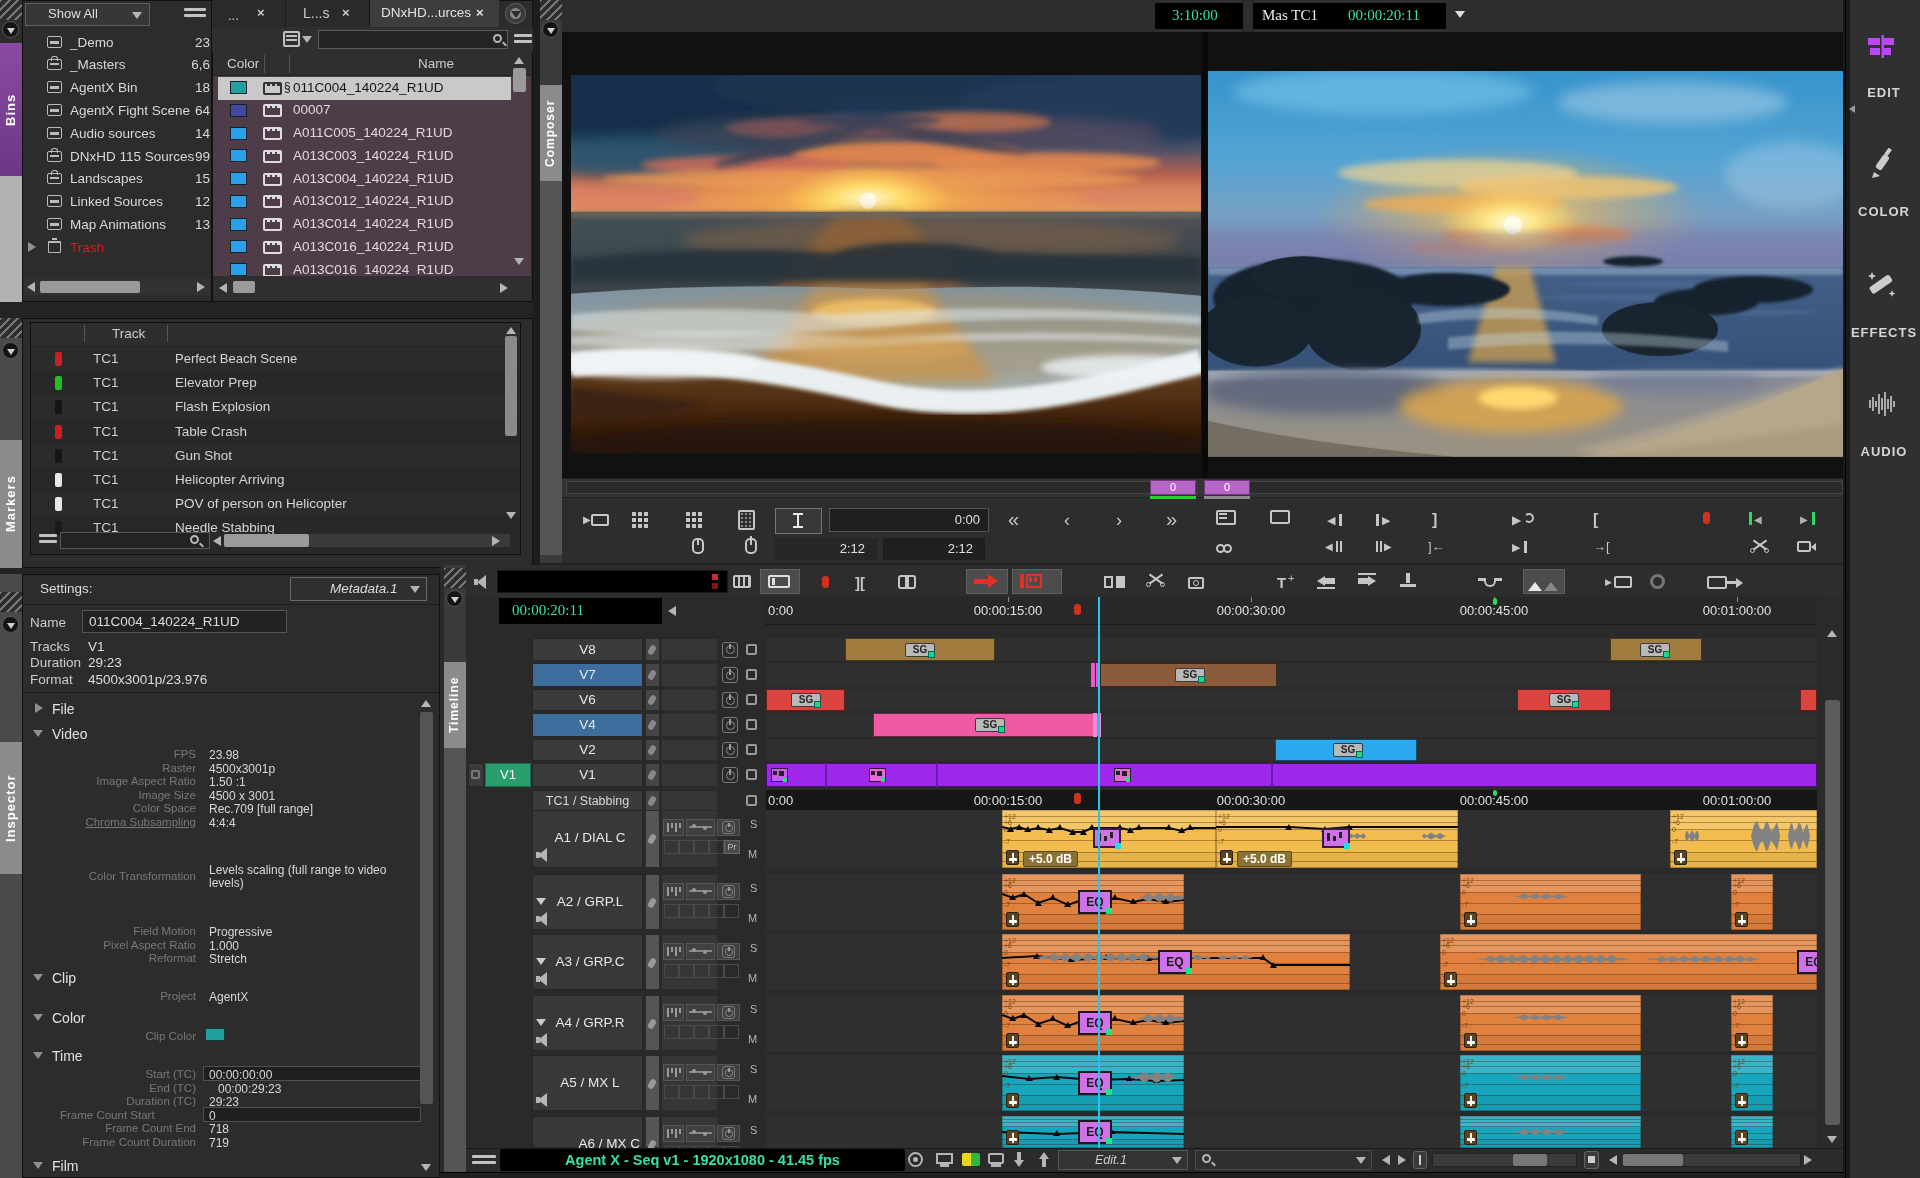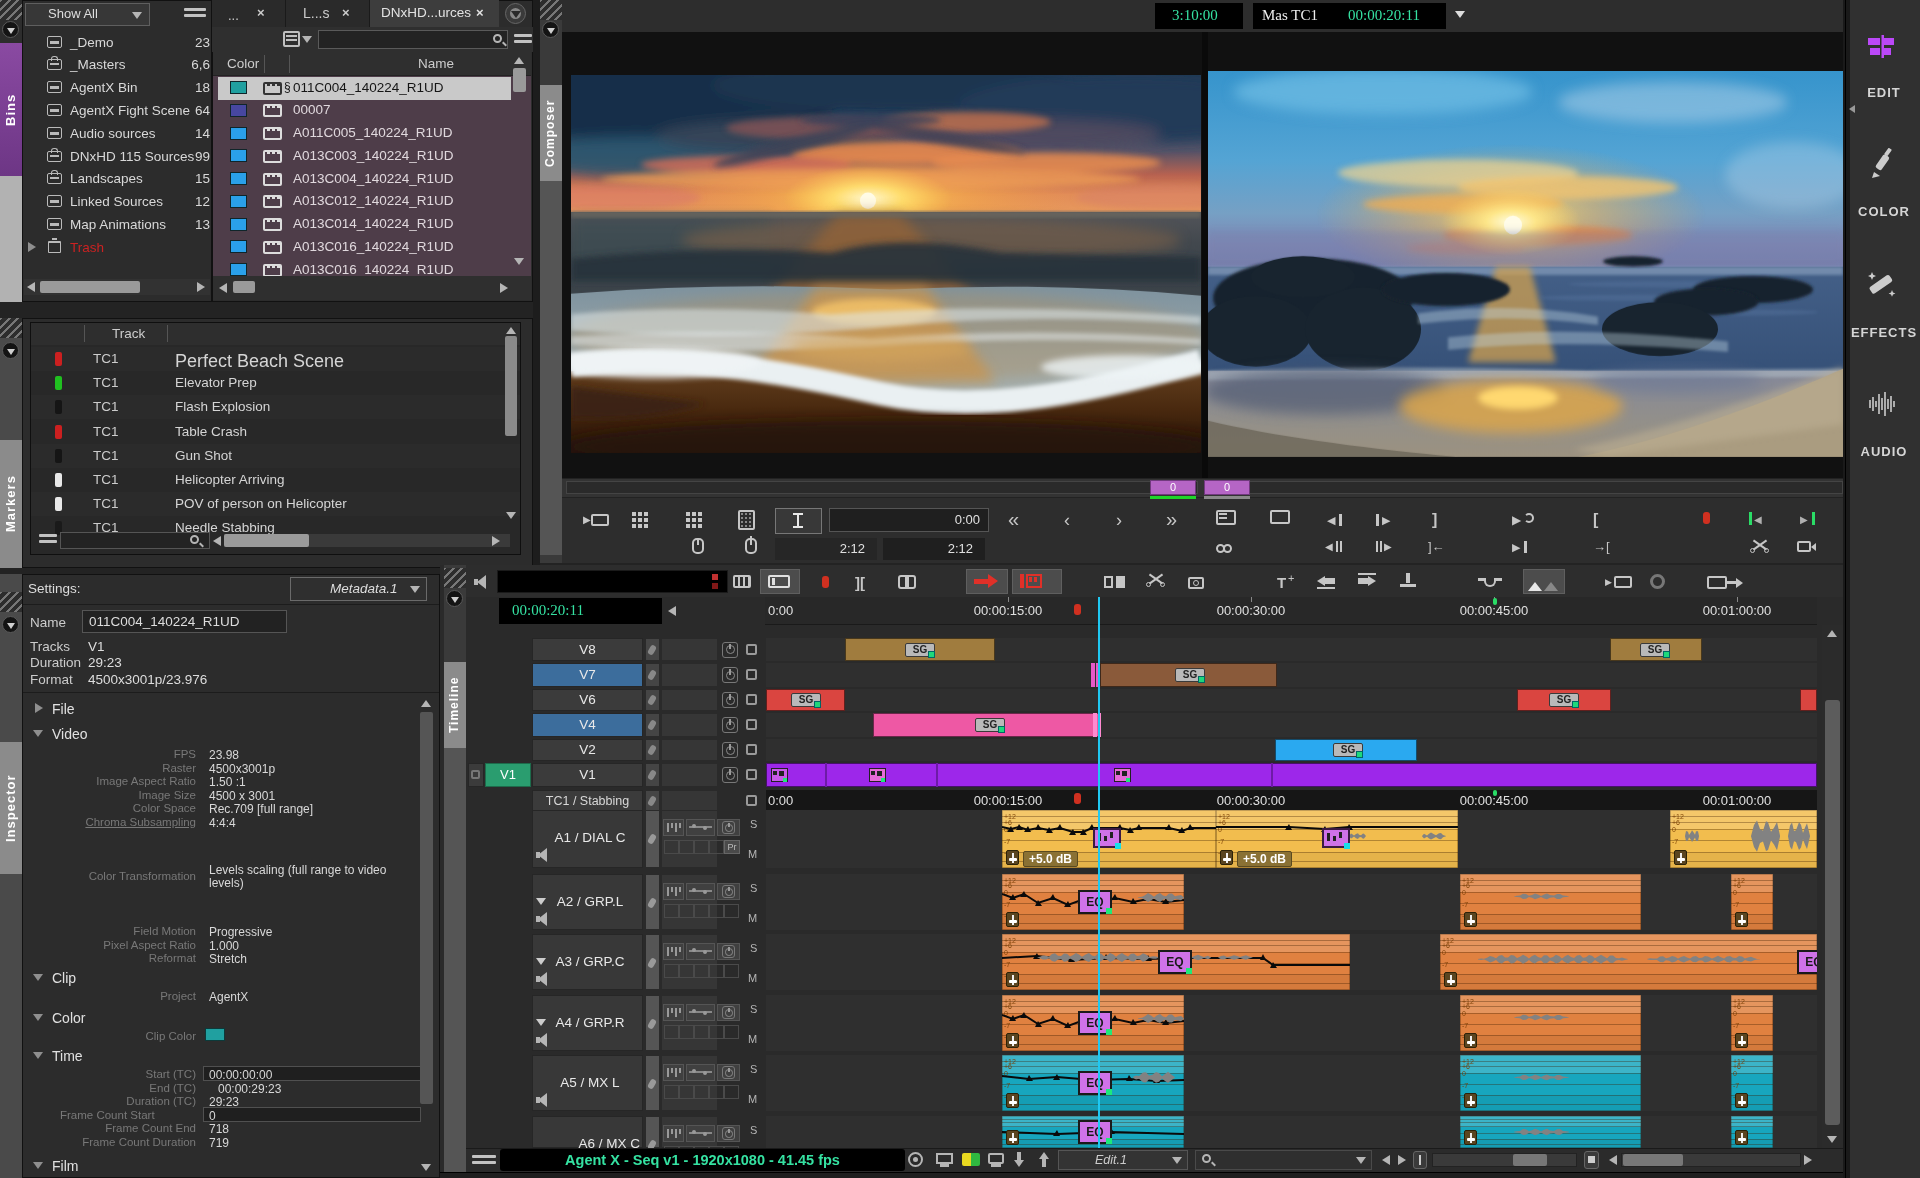--- a/index.html
+++ b/index.html
@@ -201,21 +201,21 @@
 <div class="tri-r" style="left:500px;top:283px;border-left-color:#b5b5b5;"></div>
 <div style="position:absolute;left:22px;top:318px;width:511px;height:250px;background:#2c2c2c;border:1px solid #111;"></div>
 <div style="position:absolute;left:30px;top:322px;width:491px;height:233px;background:#282828;border:1px solid #0f0f0f;"></div>
 <div style="position:absolute;left:31px;top:323px;width:489px;height:22px;background:#2e2e2e;"></div>
 <div style="position:absolute;left:112px;top:326px;white-space:nowrap;color:#ccc;font-size:13.5px;">Track</div>
 <div style="position:absolute;left:84px;top:325px;width:1px;height:17px;background:#555;"></div>
 <div style="position:absolute;left:167px;top:325px;width:1px;height:17px;background:#555;"></div>
 <div style="position:absolute;left:31px;top:347px;width:489px;height:24px;background:#2b2b2b;"></div>
 <div style="position:absolute;left:55px;top:352px;width:7px;height:14px;background:#cc2020;border-radius:2px;"></div>
 <div style="position:absolute;left:93px;top:351px;white-space:nowrap;color:#ccc;font-size:13.5px;">TC1</div>
-<div style="position:absolute;left:175px;top:351px;white-space:nowrap;color:#d5d5d5;font-size:18px;">Perfect Beach Scene</div>
+<div style="position:absolute;left:175px;top:351px;white-space:nowrap;color:#d5d5d5;font-size:13px;">Perfect Beach Scene</div>
 <div style="position:absolute;left:55px;top:376.2px;width:7px;height:14px;background:#20c020;border-radius:2px;"></div>
 <div style="position:absolute;left:93px;top:375.2px;white-space:nowrap;color:#ccc;font-size:13.5px;">TC1</div>
 <div style="position:absolute;left:175px;top:375.2px;white-space:nowrap;color:#d5d5d5;font-size:13.5px;">Elevator Prep</div>
 <div style="position:absolute;left:31px;top:395.4px;width:489px;height:24px;background:#2b2b2b;"></div>
 <div style="position:absolute;left:55px;top:400.4px;width:7px;height:14px;background:#151515;border-radius:2px;"></div>
 <div style="position:absolute;left:93px;top:399.4px;white-space:nowrap;color:#ccc;font-size:13.5px;">TC1</div>
 <div style="position:absolute;left:175px;top:399.4px;white-space:nowrap;color:#d5d5d5;font-size:13.5px;">Flash Explosion</div>
 <div style="position:absolute;left:55px;top:424.59999999999997px;width:7px;height:14px;background:#cc2020;border-radius:2px;"></div>
 <div style="position:absolute;left:93px;top:423.59999999999997px;white-space:nowrap;color:#ccc;font-size:13.5px;">TC1</div>
 <div style="position:absolute;left:175px;top:423.59999999999997px;white-space:nowrap;color:#d5d5d5;font-size:13.5px;">Table Crash</div>
@@ -240,21 +240,21 @@
       <i></i>
       <i></i>
     </div>
 <div style="position:absolute;left:60px;top:532px;width:150px;height:17px;background:#232323;border:1px solid #555;"></div>
 <div class="mag" style="left:190px;top:535px;"></div>
 <div class="tri-l" style="left:213px;top:536px;border-right-color:#b5b5b5;"></div>
 <div style="position:absolute;left:224px;top:534px;width:286px;height:13px;background:#3a3a3a;"></div>
 <div style="position:absolute;left:224px;top:534px;width:85px;height:13px;background:#9a9a9a;border-radius:2px;"></div>
 <div class="tri-r" style="left:492px;top:536px;border-left-color:#b5b5b5;"></div>
 <div style="position:absolute;left:22px;top:574px;width:418px;height:604px;background:#2c2c2c;border:1px solid #111;"></div>
-<div style="position:absolute;left:28px;top:581px;white-space:nowrap;color:#ddd;font-size:13.5px;">Settings:</div>
+<div style="position:absolute;left:40px;top:581px;white-space:nowrap;color:#ddd;font-size:13.5px;">Settings:</div>
 <div style="position:absolute;left:290px;top:577px;width:137px;height:24px;background:#2f2f2f;border:1px solid #6a6a6a;"></div>
 <div style="position:absolute;left:330px;top:581px;white-space:nowrap;color:#ddd;font-size:13.5px;"><i>Metadata.1</i></div>
 <div class="tri-d" style="left:410px;top:586px;"></div>
 <div style="position:absolute;left:23px;top:604px;width:416px;height:1px;background:#1c1c1c;"></div>
 <div style="position:absolute;left:30px;top:615px;white-space:nowrap;color:#ccc;font-size:13.5px;">Name</div>
 <div style="position:absolute;left:82px;top:610px;width:205px;height:23px;background:#222;border:1px solid #555;"></div>
 <div style="position:absolute;left:89px;top:614px;white-space:nowrap;color:#ddd;font-size:13.5px;">011C004_140224_R1UD</div>
 <div style="position:absolute;left:30px;top:639px;white-space:nowrap;color:#ccc;font-size:13.5px;">Tracks</div>
 <div style="position:absolute;left:88px;top:639px;white-space:nowrap;color:#ddd;font-size:13.5px;">V1</div>
 <div style="position:absolute;left:30px;top:655px;white-space:nowrap;color:#ccc;font-size:13.5px;">Duration</div>

